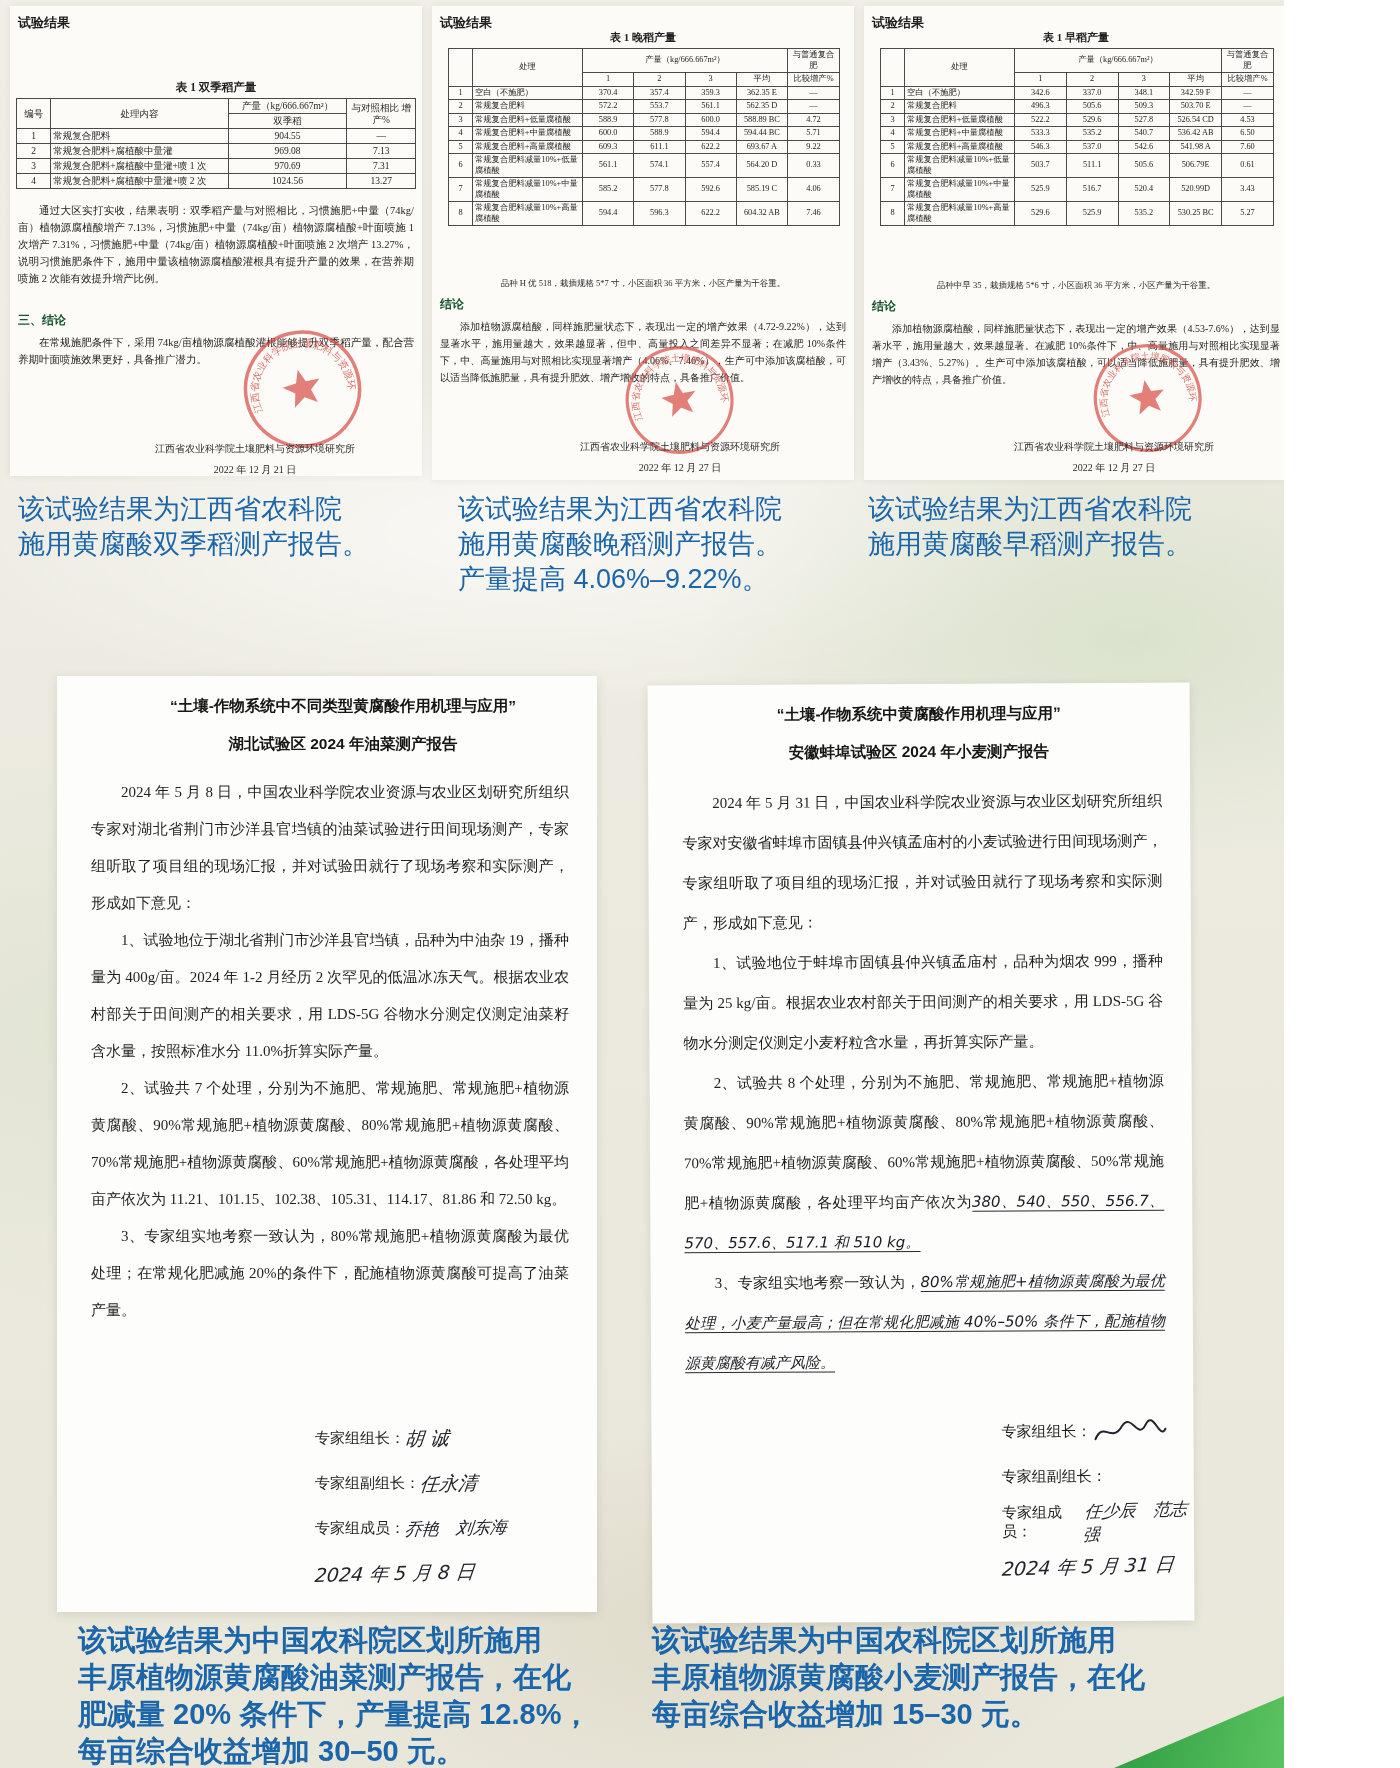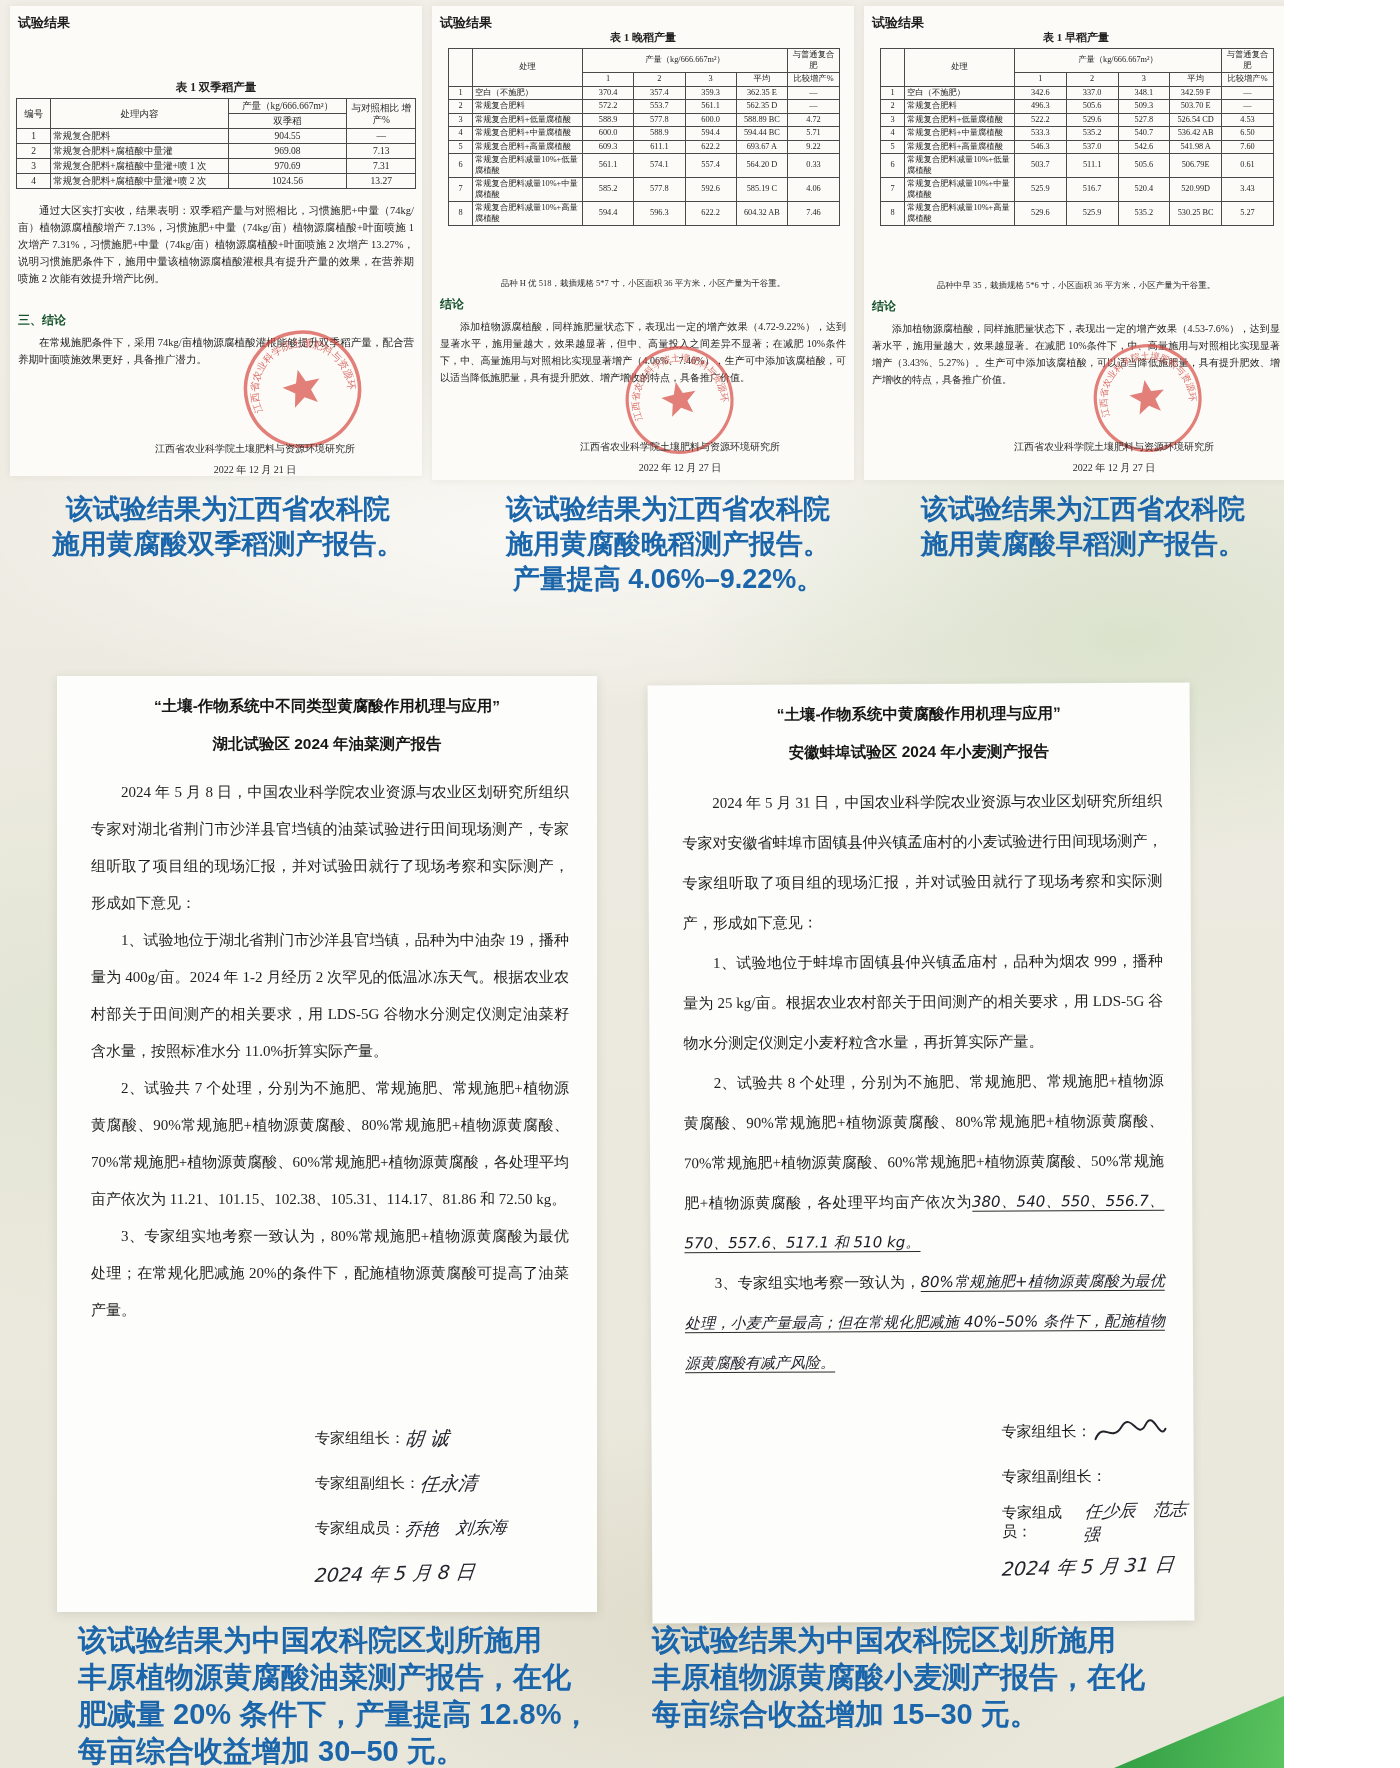--- a/index.html
+++ b/index.html
@@ -21,21 +21,21 @@
   .tbl1{font-size:9.5px;line-height:12px;}
   .tbl2{font-size:8.3px;line-height:10.5px;}
   .para{position:absolute;text-align:justify;text-indent:2em;color:#242424;}
   .p1{font-size:10.5px;line-height:17px;}
   .p2{font-size:10px;line-height:17px;}
   .concl-h{position:absolute;font-family:"Liberation Sans",sans-serif;font-weight:700;font-size:12px;color:#14532d;}
   .footnote{position:absolute;width:100%;text-align:center;font-size:8.5px;color:#2a2a2a;}
   .org-block{position:absolute;text-align:center;font-size:10px;color:#2a2a2a;}
   .org-block .dateline{margin-top:7px;}
   .seal{position:absolute;opacity:.85;}
-  .cap{position:absolute;font-family:"Liberation Sans",sans-serif;font-weight:700;font-size:27px;line-height:35px;text-align:center;}
+  .cap{position:absolute;font-family:"Liberation Sans",sans-serif;font-weight:400;font-size:27px;line-height:35px;}
   .capB{position:absolute;font-family:"Liberation Sans",sans-serif;font-weight:700;font-size:29px;line-height:37px;}
   .pageDoc{position:absolute;background:#fdfdfc;box-shadow:0 2px 10px rgba(60,60,40,.13);}
   .rpt-t{position:absolute;width:100%;text-align:center;font-family:"Liberation Sans",sans-serif;font-weight:700;font-size:15.5px;color:#161616;}
   .rpt-body{position:absolute;text-align:justify;color:#1f1f1f;}
   .rpt-body p{text-indent:2em;}
   .lh37{font-size:15px;line-height:37px;}
   .lh40{font-size:15px;line-height:40px;}
   .sig{position:absolute;font-size:15px;color:#1f1f1f;}
   .sig-row{height:45px;display:flex;align-items:center;}
   .hand{font-family:"DejaVu Sans",sans-serif;font-style:italic;display:inline-block;
@@ -341,21 +341,21 @@
   <div class="cap" style="left:458px;top:492px;width:420px;color:#1b66ab;">
     <div>该试验结果为江西省农科院</div>
     <div>施用黄腐酸晚稻测产报告。</div>
     <div>产量提高 4.06%–9.22%。</div>
   </div>
   <div class="cap" style="left:868px;top:492px;width:430px;color:#1b66ab;">
     <div>该试验结果为江西省农科院</div>
     <div>施用黄腐酸早稻测产报告。</div>
   </div>
 
-  <section class="pageDoc" style="left:57px;top:676px;width:540px;height:936px;">
+  <section class="pageDoc" style="left:57px;top:676px;width:540px;height:936px;padding-left:16px;">
     <div class="rpt-t" style="top:20px;">“土壤-作物系统中不同类型黄腐酸作用机理与应用”</div>
     <div class="rpt-t" style="top:58px;">湖北试验区 2024 年油菜测产报告</div>
     <div class="rpt-body lh37" style="left:34px;right:28px;top:98px;">
       <p>2024 年 5 月 8 日，中国农业科学院农业资源与农业区划研究所组织专家对湖北省荆门市沙洋县官垱镇的油菜试验进行田间现场测产，专家组听取了项目组的现场汇报，并对试验田就行了现场考察和实际测产，形成如下意见：</p>
       <p>1、试验地位于湖北省荆门市沙洋县官垱镇，品种为中油杂 19，播种量为 400g/亩。2024 年 1-2 月经历 2 次罕见的低温冰冻天气。根据农业农村部关于田间测产的相关要求，用 LDS-5G 谷物水分测定仪测定油菜籽含水量，按照标准水分 11.0%折算实际产量。</p>
       <p>2、试验共 7 个处理，分别为不施肥、常规施肥、常规施肥+植物源黄腐酸、90%常规施肥+植物源黄腐酸、80%常规施肥+植物源黄腐酸、70%常规施肥+植物源黄腐酸、60%常规施肥+植物源黄腐酸，各处理平均亩产依次为 11.21、101.15、102.38、105.31、114.17、81.86 和 72.50 kg。</p>
       <p>3、专家组实地考察一致认为，80%常规施肥+植物源黄腐酸为最优处理；在常规化肥减施 20%的条件下，配施植物源黄腐酸可提高了油菜产量。</p>
     </div>
     <div class="sig" style="left:258px;top:740px;width:270px;">
       <div class="sig-row">

